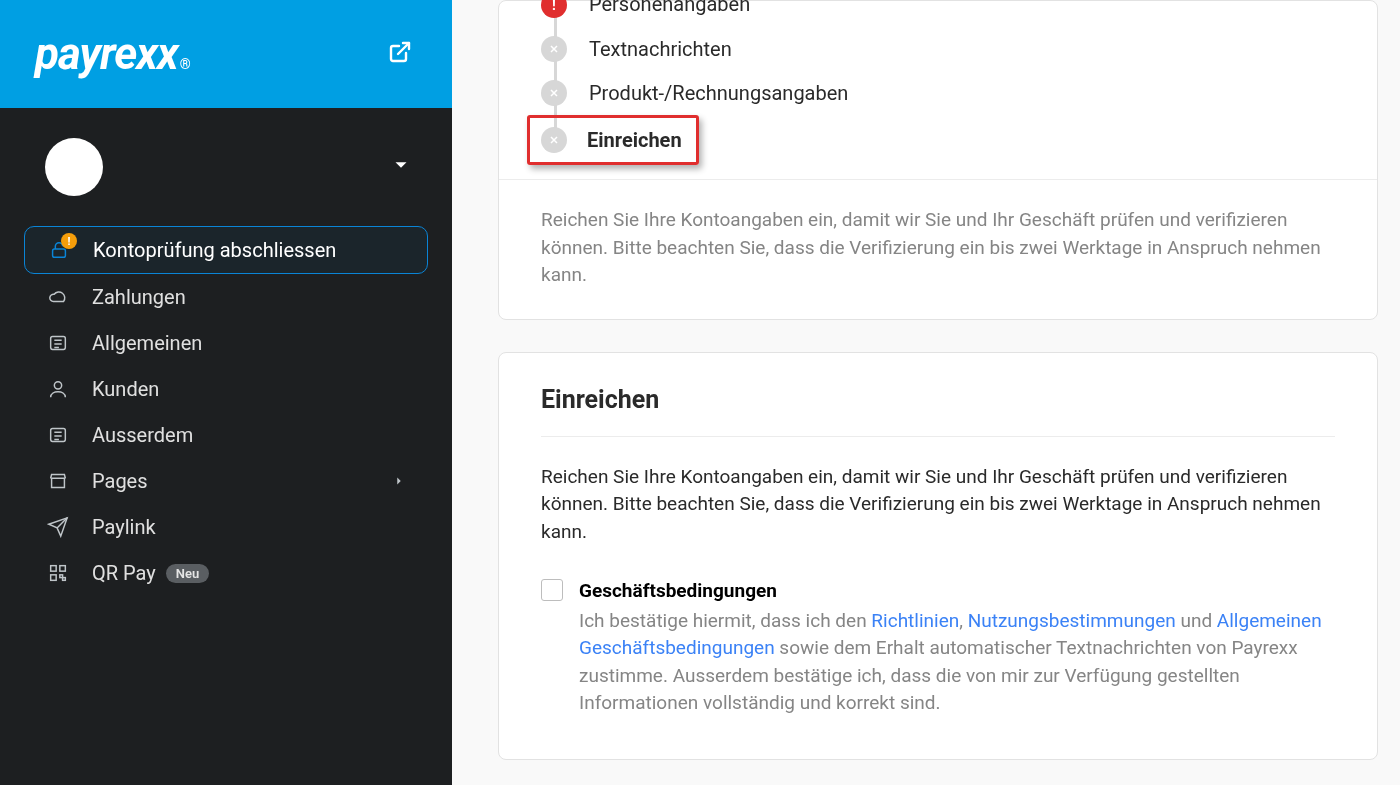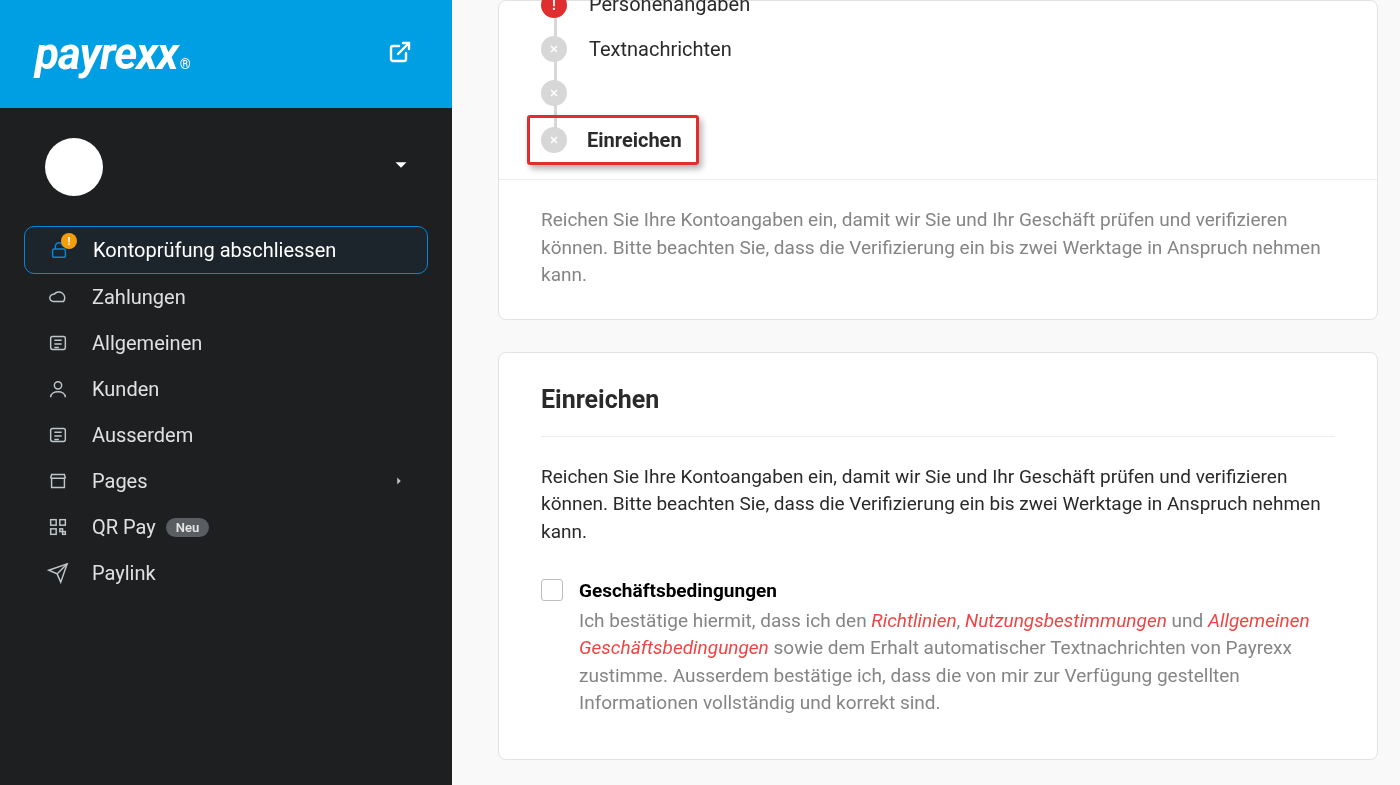--- a/index.html
+++ b/index.html
@@ -219,21 +219,21 @@
     height: 22px;
     border: 1.5px solid #bdbdbd;
     border-radius: 3px;
     margin-right: 16px;
     flex-shrink: 0;
     margin-top: 2px;
   }
   .terms-content { font-size: 19px; line-height: 1.45; }
   .terms-title { font-weight: 700; color: #000000; }
   .terms-text { color: #858585; margin-top: 2px; }
-  .terms-text a { color: #ef4444; text-decoration: none; cursor: pointer; font-style: italic; }
+  .terms-text a { color: #3b82f6; text-decoration: none; cursor: pointer; }
   hr.divider { border: none; border-top: 1px solid #e2e2e2; margin: 36px 0 24px 0; }
   .footer-actions {
     display: flex;
     align-items: center;
     padding-bottom: 20px;
   }
   .btn {
     font-size: 19px;
     padding: 12px 20px;
     border-radius: 5px;
@@ -351,38 +351,38 @@
       <span>Pages</span>
       <span class="chevron-right">
         <svg viewBox="0 0 24 24">
             <path d="M9 6l6 6-6 6z"></path>
           </svg>
       </span>
     </div>
     <div class="nav-item">
       <span class="icon">
         <svg viewBox="0 0 24 24">
+            <path d="M22 2 11 13"></path>
+            <path d="M22 2 15 22l-4-9-9-4z"></path>
+          </svg>
+      </span>
+      <span>Paylink</span>
+    </div>
+    <div class="nav-item">
+      <span class="icon">
+        <svg viewBox="0 0 24 24">
             <rect x="4" y="4" width="6" height="6"></rect>
             <rect x="14" y="4" width="6" height="6"></rect>
             <rect x="4" y="14" width="6" height="6"></rect>
             <rect x="14" y="14" width="3" height="3"></rect>
             <rect x="17" y="17" width="3" height="3"></rect>
           </svg>
       </span>
       <span>QR Pay</span>
       <span class="pill">Neu</span>
-    </div>
-    <div class="nav-item">
-      <span class="icon">
-        <svg viewBox="0 0 24 24">
-            <path d="M22 2 11 13"></path>
-            <path d="M22 2 15 22l-4-9-9-4z"></path>
-          </svg>
-      </span>
-      <span>Paylink</span>
     </div>
   </div>
 </div>
 
 <div class="main">
 
   <div class="card steps-card">
     <div class="steps" style="position:relative; margin-top:-18px;">
       <div class="step-line"></div>
       <div class="step cut-top">
@@ -396,20 +396,21 @@
             </svg>
         </div>
         <div class="step-label">Textnachrichten</div>
       </div>
       <div class="step">
         <div class="step-circle gray">
           <svg viewBox="0 0 24 24">
               <path d="M6 6l12 12M18 6L6 18"></path>
             </svg>
         </div>
+        <div class="step-label">Produkt-/Rechnungsangaben</div>
       </div>
       <div class="step highlighted">
         <div class="step-circle gray">
           <svg viewBox="0 0 24 24">
               <path d="M6 6l12 12M18 6L6 18"></path>
             </svg>
         </div>
         <div class="step-label">Einreichen</div>
       </div>
     </div>

